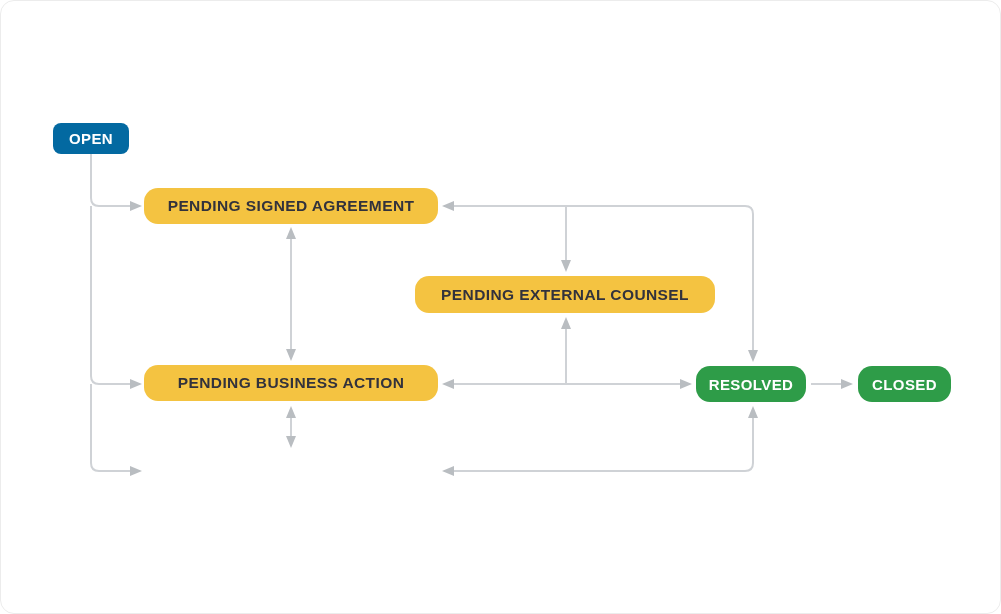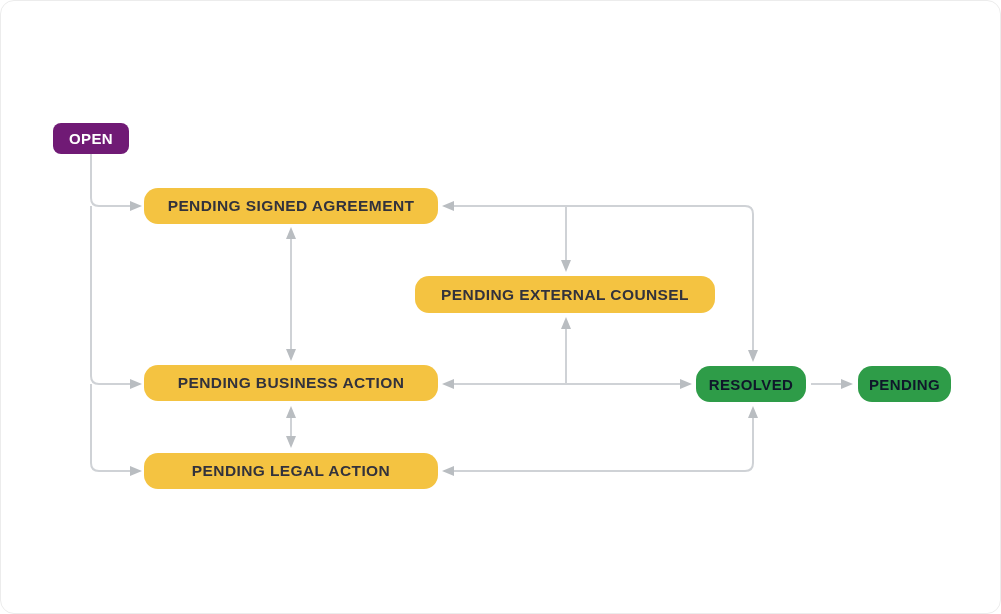--- a/index.html
+++ b/index.html
@@ -38,23 +38,23 @@
     display: flex;
     align-items: center;
     justify-content: center;
     border-radius: 14px;
     font-weight: 700;
     letter-spacing: 0.4px;
     white-space: nowrap;
     cursor: default;
     box-sizing: border-box;
   }
-  .node-blue   { background: #701a75; color: #ffffff; }
+  .node-blue   { background: #0369a1; color: #ffffff; }
   .node-yellow { background: #f4c341; color: #32323c; }
-  .node-green  { background: #2e9c48; color: #0f172a; }
+  .node-green  { background: #2e9c48; color: #ffffff; }
 
   .node-open     { left: 52px;  top: 122px; width: 76px;  height: 31px; font-size: 15px; border-radius: 8px; }
   .node-psa      { left: 143px; top: 187px; width: 294px; height: 36px; font-size: 15.5px; }
   .node-pec      { left: 414px; top: 275px; width: 300px; height: 37px; font-size: 15.5px; }
   .node-pba      { left: 143px; top: 364px; width: 294px; height: 36px; font-size: 15.5px; }
   .node-pla      { left: 143px; top: 452px; width: 294px; height: 36px; font-size: 15.5px; }
   .node-resolved { left: 695px; top: 365px; width: 110px; height: 36px; font-size: 15px; }
   .node-closed   { left: 857px; top: 365px; width: 93px;  height: 36px; font-size: 15px; }
 </style>
 </head>
@@ -132,25 +132,22 @@
   </div>
 
   <div class="node node-yellow node-pba">
     <span>PENDING BUSINESS ACTION</span>
   </div>
 
   <div class="node node-yellow node-pec">
     <span>PENDING EXTERNAL COUNSEL</span>
   </div>
 
-  <div class="node node-yellow node-pla">
-    <span>PENDING LEGAL ACTION</span>
-  </div>
 
   <div class="node node-green node-resolved">
     <span>RESOLVED</span>
   </div>
 
   <div class="node node-green node-closed">
-    <span>PENDING</span>
+    <span>CLOSED</span>
   </div>
 
 </div>
 
 </body></html>

